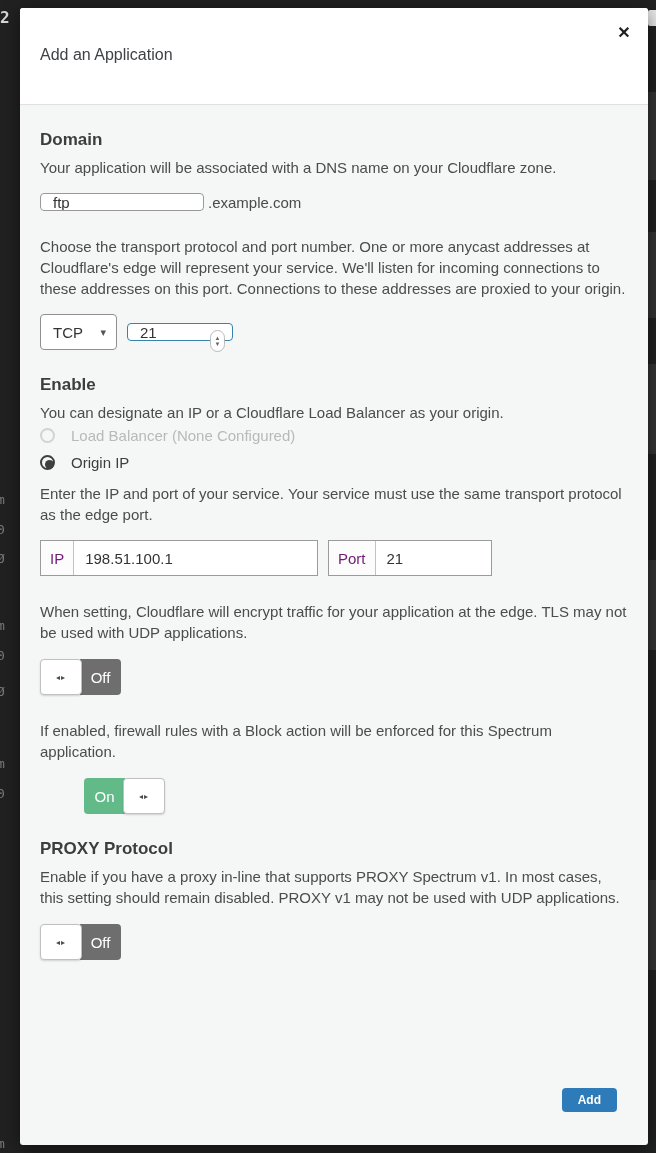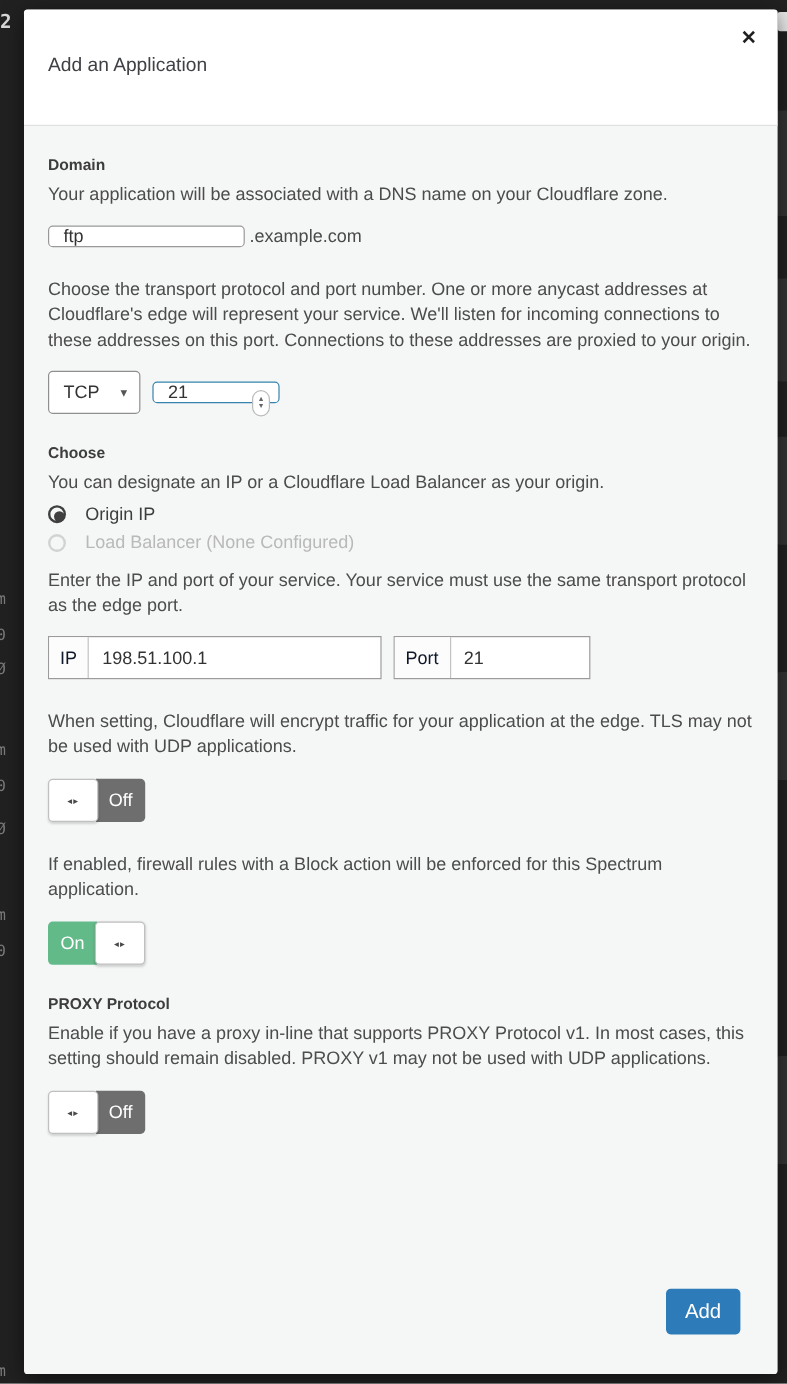--- a/index.html
+++ b/index.html
@@ -40,21 +40,21 @@
     padding:38px 20px 0 20px;position:relative;
   }
   .modal-title{font-size:16px;font-weight:400;color:#3f4145;margin:0;}
   .close-btn{
     position:absolute;top:13px;right:13px;width:22px;height:22px;
     display:flex;align-items:center;justify-content:center;
     font-size:16px;font-weight:bold;color:#1f1f1f;cursor:pointer;background:none;border:none;
   }
   .modal-body{padding:0 20px;}
   .section{margin-top:25px;}
-  .section h3{font-size:13px;font-weight:bold;color:#3d3d3d;margin:0 0 7px 0;}
+  .section h3{font-size:17px;font-weight:bold;color:#3d3d3d;margin:0 0 7px 0;}
   .desc{margin:0;line-height:21px;color:#4c4c4c;}
   .control-row{margin-top:15px;display:flex;align-items:center;}
   
   .text-input{
     height:18px;border:1px solid #999;border-radius:4px;background:#fff;
     font-family:"Liberation Sans",sans-serif;font-size:15px;color:#333;
     padding:0 12px;outline:none;
   }
   .domain-input{width:164px;}
   .suffix{margin-left:4px;color:#4a4a4a;}
@@ -79,39 +79,39 @@
     content:"";position:absolute;left:3px;top:3px;width:9px;height:9px;border-radius:50%;background:#3f3f3f;
   }
   .radio-dot.disabled{border-color:#d2d2d2;}
   .radio-label{margin-left:16px;color:#3d3d3d;}
   .radio-label.disabled{color:#b9b9b9;}
   .note{margin:9px 0 0 0;line-height:21px;}
   
   .input-group{display:inline-flex;border:1px solid #9b9b9b;background:#fff;height:36px;align-items:stretch;}
   .ip-group{width:278px;}
   .portg{width:164px;margin-left:10px;}
-  .addon{display:flex;align-items:center;padding:0 9px;color:#0f172a;border-right:1px solid #c2c2c2;background:#fcfcfc;flex:none;}
+  .addon{display:flex;align-items:center;padding:0 9px;color:#701a75;border-right:1px solid #c2c2c2;background:#fcfcfc;flex:none;}
   .group-input{border:none;outline:none;flex:1;min-width:0;padding:0 11px;font-family:"Liberation Sans",sans-serif;font-size:15px;color:#333;background:transparent;}
   
   .toggle{display:inline-flex;height:36px;margin-top:16px;cursor:pointer;}
   .knob{
     width:42px;background:#fff;border:1px solid #c0c0c0;border-radius:4px;
     display:flex;align-items:center;justify-content:center;z-index:1;
     box-shadow:0 1px 2px rgba(0,0,0,.15);
   }
   .knob-arrows{font-size:8px;letter-spacing:1px;color:#4a4a4a;}
   .state{width:41px;display:flex;align-items:center;justify-content:center;color:#fff;font-size:15px;}
   .state-off{background:var(--toggle-off-gray);border-radius:0 4px 4px 0;margin-left:-2px;}
-  .state-on{background:var(--toggle-on-green);border-radius:4px 0 0 4px;margin-right:-2px;}
+  .state-on{background:var(--toggle-on-green);border-radius:4px 0 0 4px;margin-right:-2px;margin-left:44px;}
   
   .footer{position:absolute;bottom:33px;right:31px;}
   .add-btn{
     background:var(--accent-blue);color:#fff;border:none;border-radius:4px;
-    height:38px;padding:0 16px;font-family:"Liberation Sans",sans-serif;
-    font-size:17px;font-weight:normal;cursor:pointer;
+    height:24px;padding:0 16px;font-family:"Liberation Sans",sans-serif;
+    font-size:12px;font-weight:bold;cursor:pointer;
   }
 </style>
 </head>
 <body>
 
 <span class="bg-glyph bright bg1">2</span>
 <span class="bg-glyph bg2">m</span>
 <span class="bg-glyph bg3">0</span>
 <span class="bg-glyph bg4">Ø</span>
 <span class="bg-glyph bg5">m</span>
@@ -155,29 +155,29 @@
           <input class="text-input port-input" value="21" style="">
           <span class="spinner">
             <span>▲</span>
             <span>▼</span>
           </span>
         </div>
       </div>
     </div>
 
     <div class="section">
-      <h3>Choose</h3>
+      <h3>Enable</h3>
       <p class="desc">You can designate an IP or a Cloudflare Load Balancer as your origin.</p>
+      <div class="radio-row">
+        <span class="radio-dot disabled"></span>
+        <span class="radio-label disabled">Load Balancer (None Configured)</span>
+      </div>
       <div class="radio-row" style="margin-top:3px;">
         <span class="radio-dot checked"></span>
         <span class="radio-label">Origin IP</span>
-      </div>
-      <div class="radio-row">
-        <span class="radio-dot disabled"></span>
-        <span class="radio-label disabled">Load Balancer (None Configured)</span>
       </div>
       <p class="desc note">Enter the IP and port of your service. Your service must use the same transport protocol as the edge port.</p>
       <div class="control-row">
         <div class="input-group ip-group">
           <span class="addon">IP</span>
           <input class="group-input" value="198.51.100.1" style="">
         </div>
         <div class="input-group portg">
           <span class="addon">Port</span>
           <input class="group-input" value="21" style="">
@@ -200,21 +200,21 @@
       <div class="toggle">
         <span class="state state-on">On</span>
         <span class="knob">
           <span class="knob-arrows">◂▸</span>
         </span>
       </div>
     </div>
 
     <div class="section">
       <h3>PROXY Protocol</h3>
-      <p class="desc">Enable if you have a proxy in-line that supports PROXY Protocol v1. In most cases, this setting should remain disabled. PROXY v1 may not be used with UDP applications.</p>
+      <p class="desc">Enable if you have a proxy in-line that supports PROXY Spectrum v1. In most cases, this setting should remain disabled. PROXY v1 may not be used with UDP applications.</p>
       <div class="toggle">
         <span class="knob">
           <span class="knob-arrows">◂▸</span>
         </span>
         <span class="state state-off">Off</span>
       </div>
     </div>
 
   </div>
 

